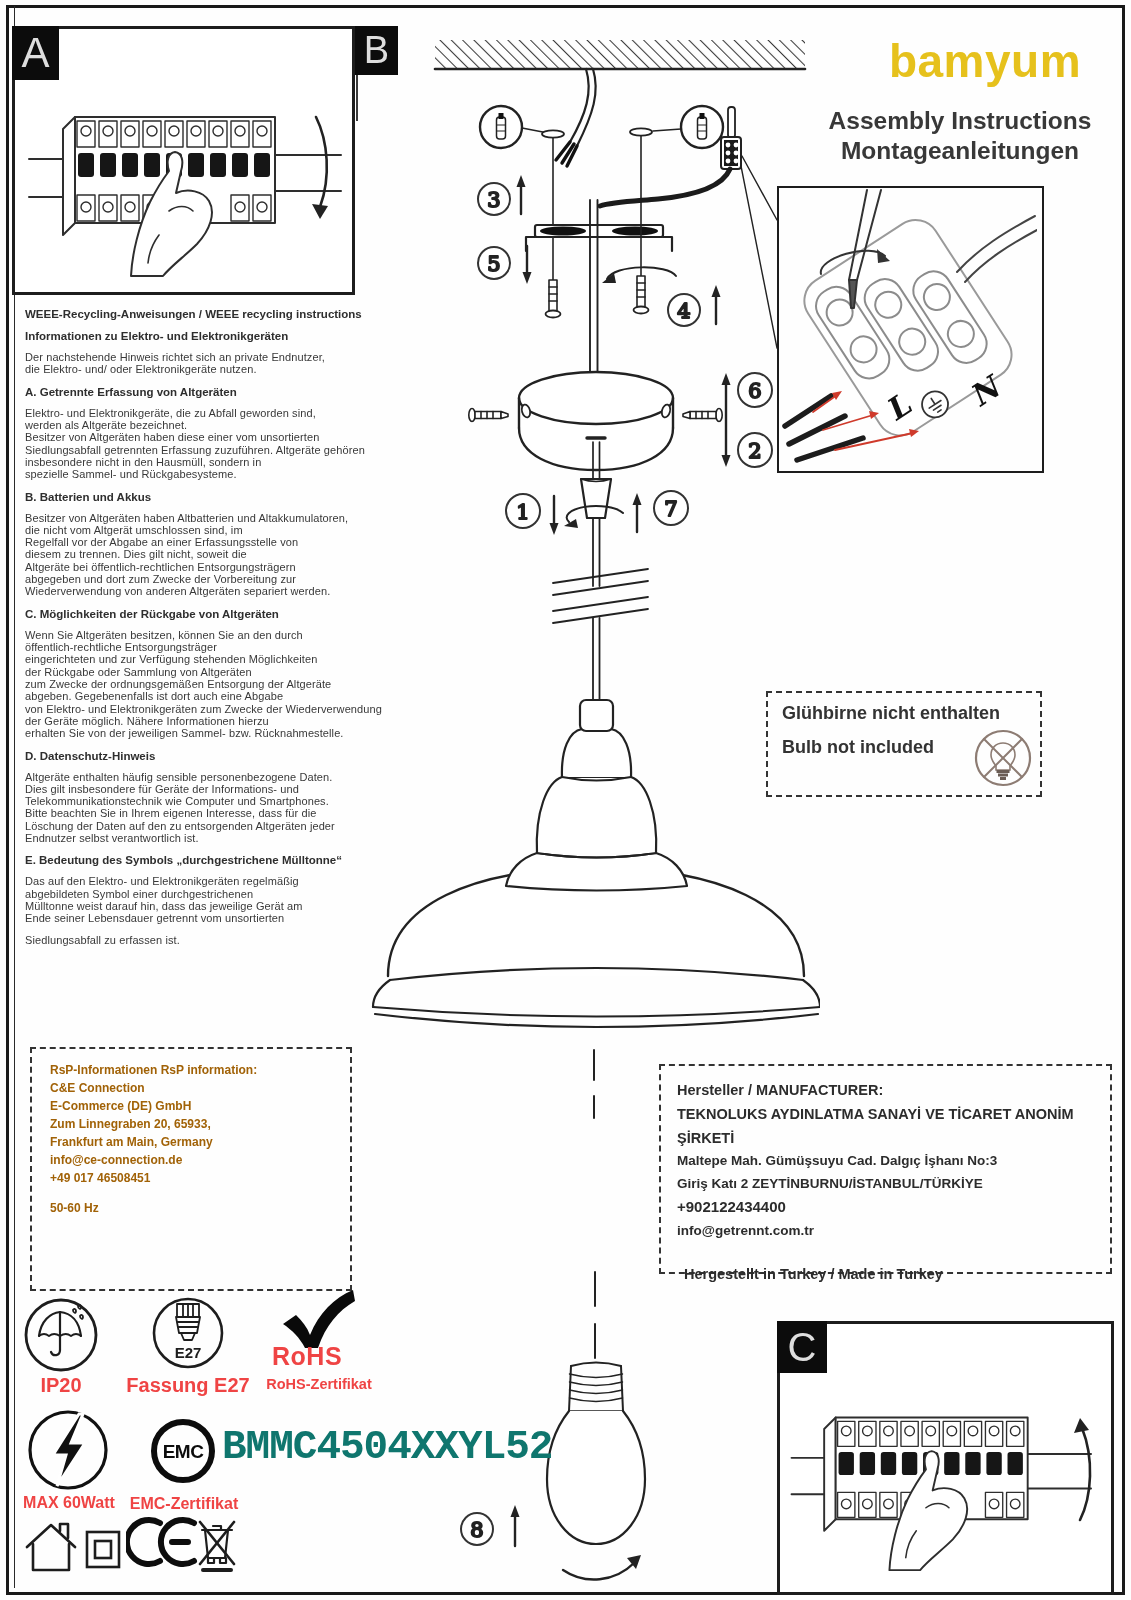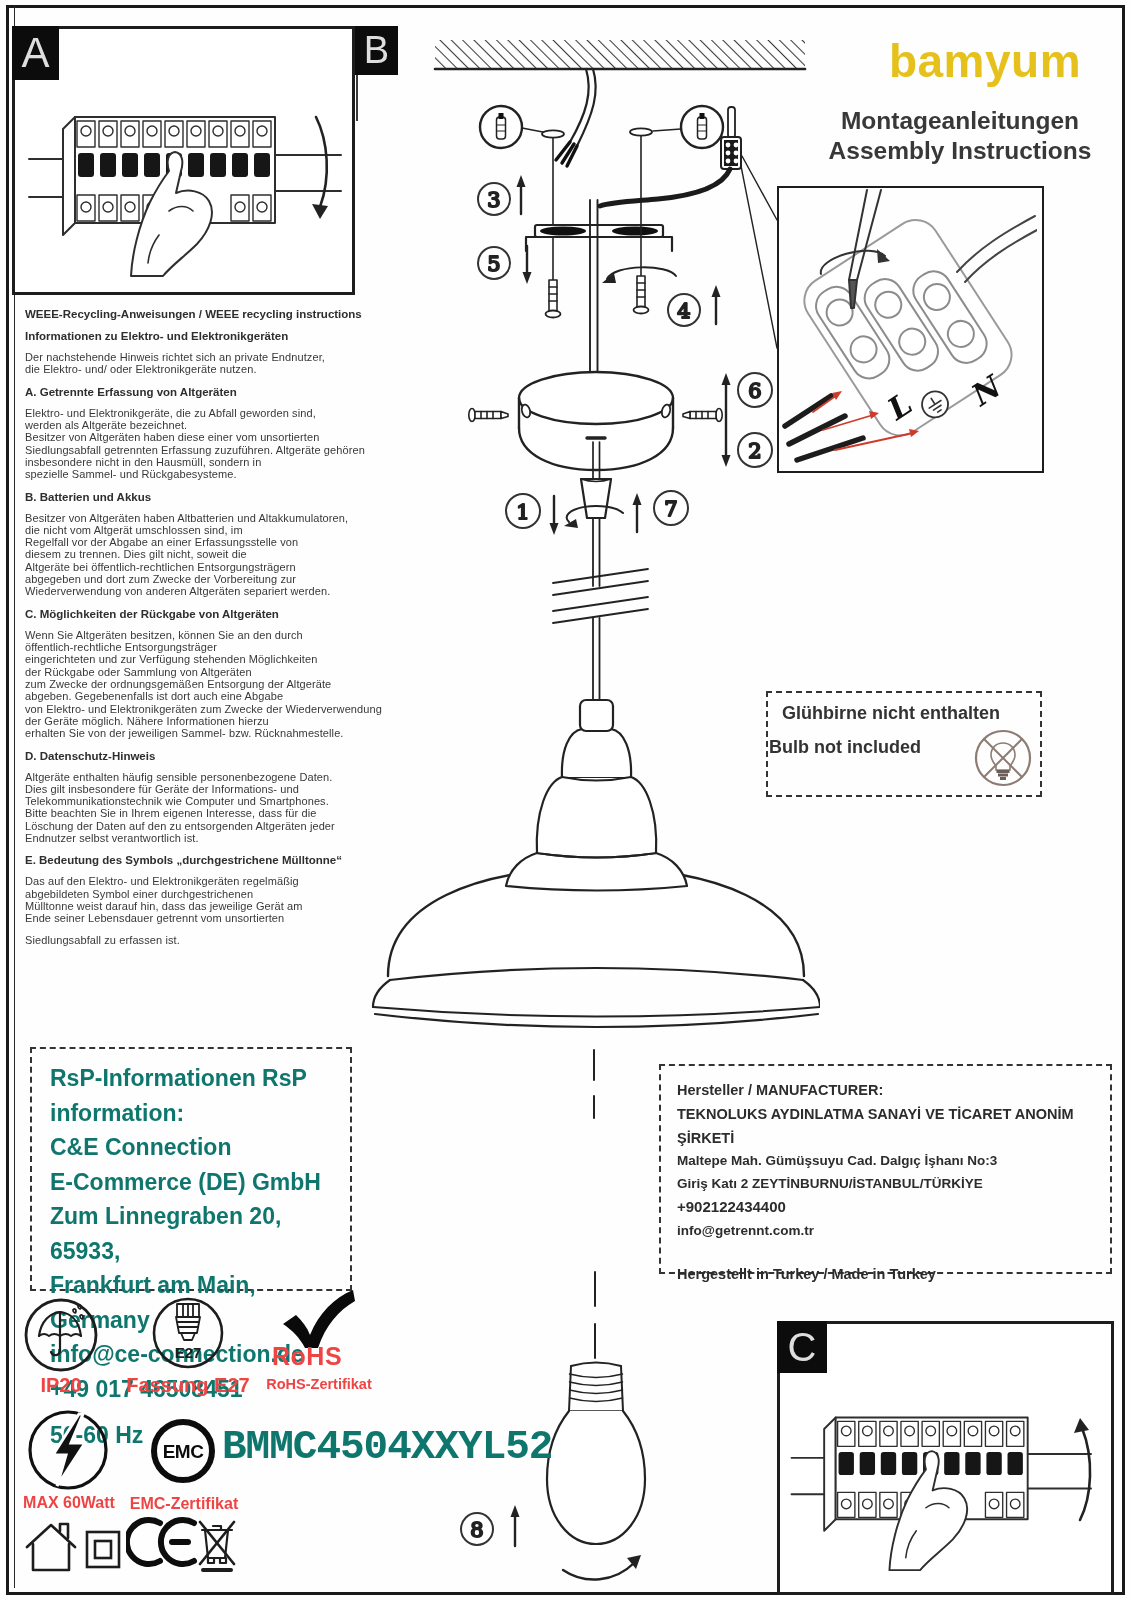--- a/index.html
+++ b/index.html
@@ -10,21 +10,21 @@
   .frame-left2{position:absolute;left:14px;top:6px;width:1px;height:1582px;background:#2a2a2a;}
   .panel-box{position:absolute;border:3px solid #1d1d1d;background:#fff;}
   .box-label{position:absolute;background:#0c0c0c;color:#dedede;display:flex;align-items:center;justify-content:center;font-family:"Liberation Sans",sans-serif;font-weight:400;}
   .dashed-box{position:absolute;border:2.5px dashed #333;}
   .logo{font-weight:800;font-size:46px;letter-spacing:.5px;text-align:center;}
   .doc-title{font-size:24.5px;font-weight:700;color:#383838;text-align:center;line-height:1.24;}
   .weee-col{position:absolute;left:25px;top:294px;width:408px;color:#2e2e2e;margin-top:14px;}
   .w-h{font-size:11.5px;font-weight:700;margin:10px 0 9px;}
   .w-h0{margin-top:0;}
   .w-p{font-size:11px;line-height:1.12;white-space:pre-line;margin:0 0 9px;letter-spacing:.1px;color:#383838;}
-  .rsp-line{font-size:23px;font-weight:700;color:#0f766e;line-height:1.5;}
+  .rsp-line{font-size:12px;font-weight:700;color:#a16207;line-height:1.5;}
   .man-line{font-weight:700;color:#2c2c2c;line-height:1.66;}
   .bulb-note-text{font-size:18px;font-weight:600;color:#333;}
   .cert-label{font-weight:700;color:#ef4444;text-align:center;}
   .numc circle{fill:#fff;stroke:#333;stroke-width:2;}
   .numc text{font-family:"DejaVu Serif",serif;font-size:21px;fill:#222;text-anchor:middle;}
   svg{display:block;}
   .model-text{font-size:41px;font-weight:800;color:#0f766e;letter-spacing:-1px;font-family:Liberation Mono, monospace;}
 </style>
 </head>
 <body>
@@ -332,22 +332,22 @@
 
   <div class="box-label" style="left:355px;top:26px;width:43px;height:49px;font-size:38px;">
     <span>B</span>
   </div>
   <div class="abs" style="left:356px;top:75px;width:2px;height:46px;background:#3a3a3a;"></div>
 
   <div class="abs logo" style="left:860px;top:34px;width:250px;color:#e6c11c;">
     <span>bamyum</span>
   </div>
   <div class="abs doc-title" style="left:812px;top:106px;width:296px;">
+    <div>Assembly Instructions</div>
     <div>Montageanleitungen</div>
-    <div>Assembly Instructions</div>
   </div>
 
   <div class="panel-box" style="left:777px;top:186px;width:263px;height:283px;border-width:2.5px;background:transparent;">
     <svg width="258" height="278" viewBox="0 0 258 278">
       <g stroke="#9a9a9a" fill="none" stroke-linecap="round" stroke-linejoin="round" stroke-width="2">
         <g transform="rotate(-33 130 145)">
           <rect x="56" y="50" width="152" height="180" rx="24" fill="#fff"></rect>
           <g stroke="#8c8c8c">
             <rect x="64" y="64" width="38" height="100" rx="17" fill="#fff"></rect>
             <circle cx="83" cy="90" r="13"></circle>
@@ -441,21 +441,21 @@
     <div class="w-h">E. Bedeutung des Symbols „durchgestrichene Mülltonne“</div>
     <div class="w-p">Das auf den Elektro- und Elektronikgeräten regelmäßig
  abgebildeten Symbol einer durchgestrichenen
 Mülltonne weist darauf hin, dass das jeweilige Gerät am
 Ende seiner Lebensdauer getrennt vom unsortierten</div>
     <div class="w-p">Siedlungsabfall zu erfassen ist.</div>
   </div>
 
   <div class="dashed-box" style="left:766px;top:691px;width:272px;height:102px;">
     <div class="abs bulb-note-text" style="left:14px;top:10px;">Glühbirne nicht enthalten</div>
-    <div class="abs bulb-note-text" style="left:1px;top:44px;text-align:right;">Bulb not included</div>
+    <div class="abs bulb-note-text" style="left:14px;top:44px;text-align:right;">Bulb not included</div>
     <svg class="abs" style="right:6px;top:34px;" width="62" height="62" viewBox="0 0 62 62">
       <g stroke="#8d7c73" fill="none" stroke-width="2.2" stroke-linecap="round">
         <circle cx="31" cy="31" r="27"></circle>
         <path d="M31,16 C38,16 43,21 43,28 C43,33 40,36 38,39 L38,43 L24,43 L24,39 C22,36 19,33 19,28 C19,21 24,16 31,16 Z" stroke-width="1.6"></path>
         <rect x="24.5" y="43" width="13" height="3" fill="#6b5d55" stroke="none"></rect>
         <rect x="26" y="46.5" width="10" height="3" fill="#6b5d55" stroke="none"></rect>
         <rect x="28" y="50" width="6" height="3" fill="#6b5d55" stroke="none"></rect>
         <line x1="12" y1="12" x2="50" y2="50" stroke-width="2"></line>
         <line x1="50" y1="12" x2="12" y2="50" stroke-width="2"></line>
       </g>
@@ -476,21 +476,21 @@
   </div>
 
   <div class="dashed-box" style="left:659px;top:1064px;width:449px;height:206px;">
     <div class="abs" style="left:16px;top:12px;width:424px;">
       <div class="man-line" style="font-size:14.5px;">Hersteller / MANUFACTURER:</div>
       <div class="man-line" style="font-size:14.5px;">TEKNOLUKS AYDINLATMA SANAYİ VE TİCARET ANONİM ŞİRKETİ</div>
       <div class="man-line" style="font-size:13.5px;">Maltepe Mah. Gümüşsuyu Cad. Dalgıç İşhanı No:3</div>
       <div class="man-line" style="font-size:13.5px;">Giriş Katı 2 ZEYTİNBURNU/İSTANBUL/TÜRKİYE</div>
       <div class="man-line" style="font-size:15px;font-weight:600;">+902122434400</div>
       <div class="man-line" style="font-size:13.5px;font-weight:600;">info@getrennt.com.tr</div>
-      <div class="man-line" style="font-size:14.5px;margin-top:20px;">Hergestellt in Turkey / Made in Turkey</div>
+      <div class="man-line" style="font-size:14.5px;margin-top:20px;margin-left:7px;">Hergestellt in Turkey / Made in Turkey</div>
     </div>
   </div>
 
   <svg class="abs" style="left:22px;top:1296px;" width="78" height="78" viewBox="0 0 78 78">
     <g stroke="#1d1d1d" fill="none" stroke-width="2.8" stroke-linecap="round" stroke-linejoin="round">
       <circle cx="39" cy="39" r="35"></circle>
       <path d="M17,40 C19,25 28,17 38,16 C49,17 57,25 59,40" stroke-width="2.2"></path>
       <path d="M17,40 Q22,36 27,40 Q32,36 38,40 Q44,36 49,40 Q54,36 59,40" stroke-width="1.8"></path>
       <line x1="38" y1="16" x2="38" y2="54" stroke-width="2.2"></line>
       <path d="M38,54 C38,60 31,61 29,56" stroke-width="2.2"></path>

